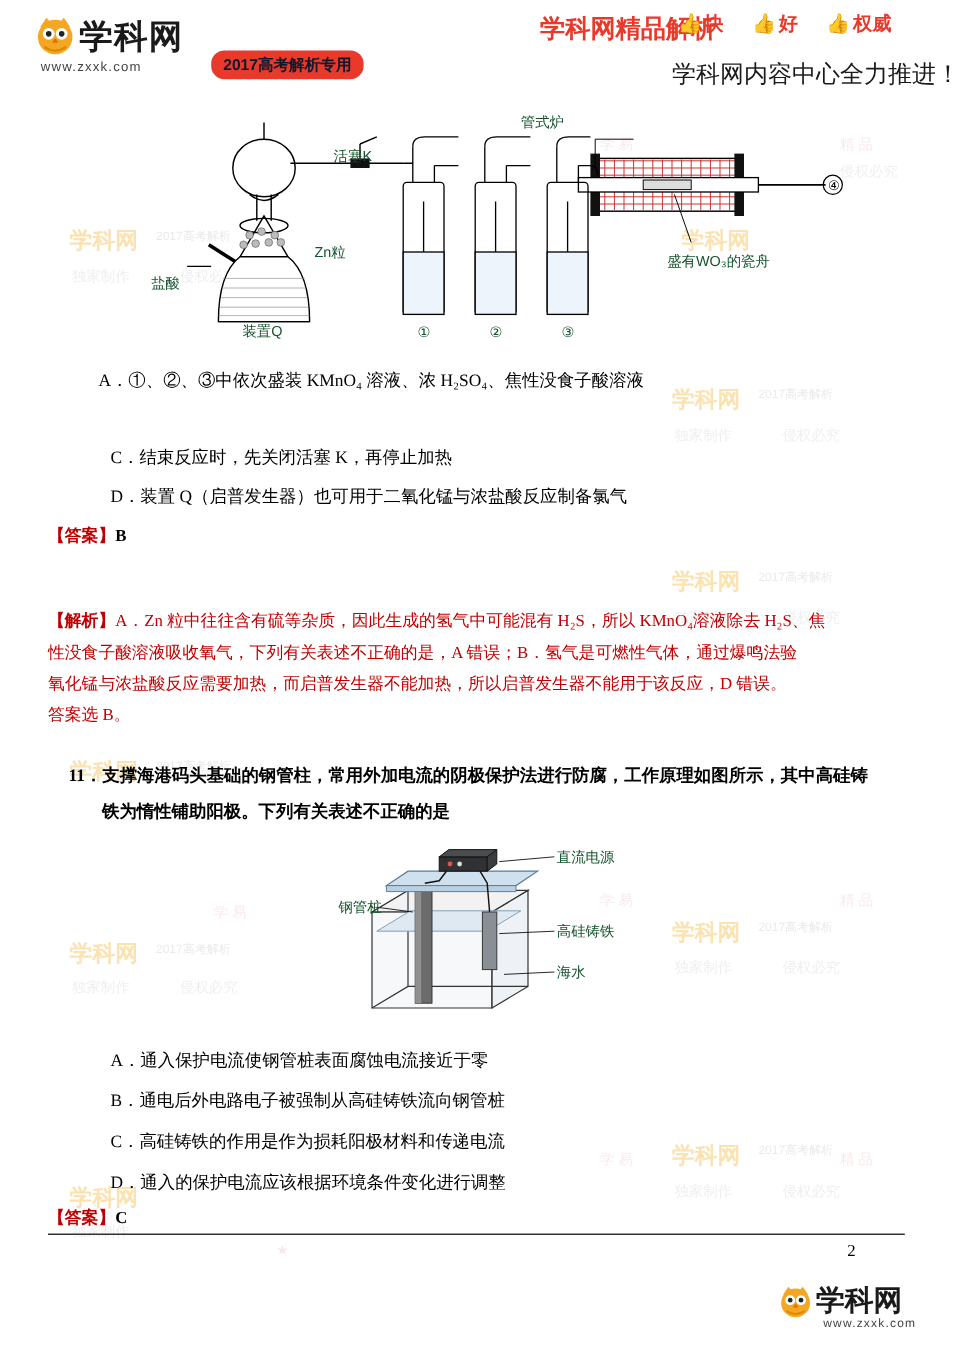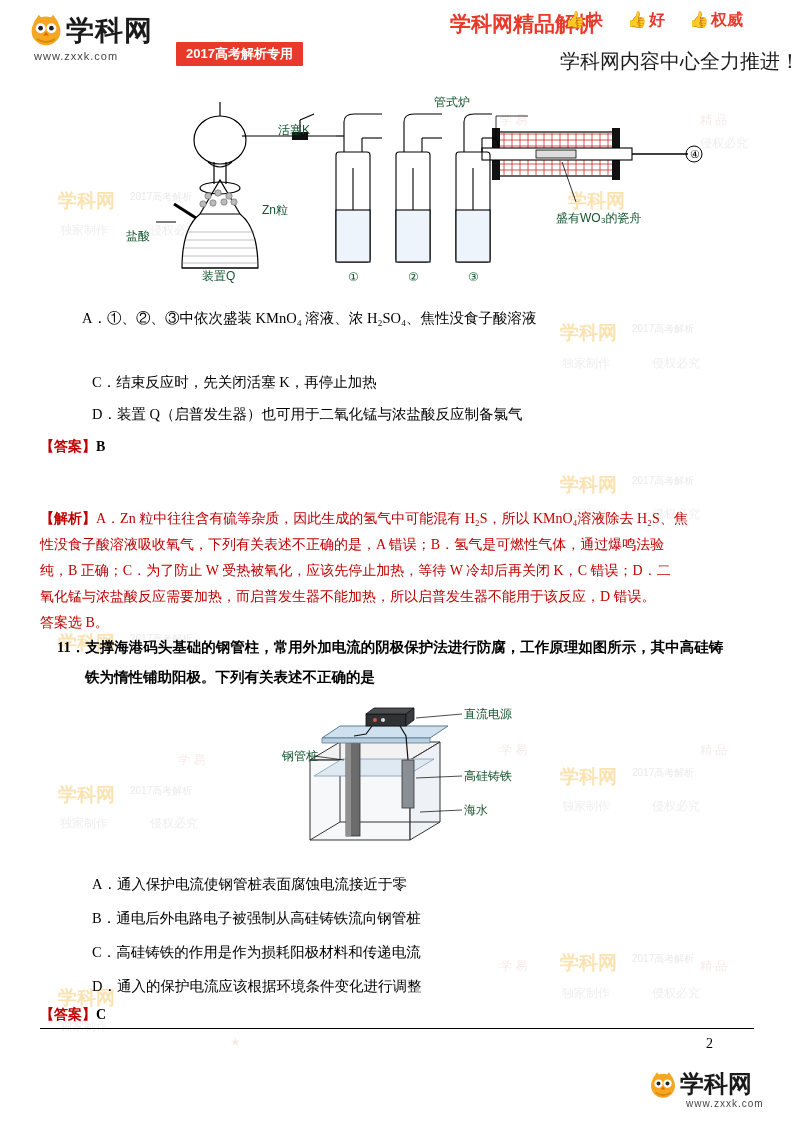--- a/index.html
+++ b/index.html
@@ -12,22 +12,22 @@
     color:#000;
   }
   .page{position:relative;width:794px;height:1123px;}
 
   
   .header{position:absolute;left:0;top:0;width:794px;height:80px;}
   .logo-wrap{position:absolute;left:28px;top:10px;width:150px;height:62px;}
   .logo-owl{position:absolute;left:0;top:2px;width:36px;height:36px;}
   .logo-text{position:absolute;left:38px;top:2px;font-family:"Liberation Sans",sans-serif;font-size:28px;font-weight:bold;color:#1a1a1a;letter-spacing:1px;}
   .logo-url{position:absolute;left:6px;top:40px;font-family:"Liberation Sans",sans-serif;font-size:11px;color:#444;letter-spacing:1px;}
-  .hdr-badge{position:absolute;left:176px;top:42px;background:#e8392a;color:#ffffff;font-family:"Liberation Sans",sans-serif;
-      font-size:13px;font-weight:bold;padding:3px 10px;border-radius:1px;white-space:nowrap;}
+  .hdr-badge{position:absolute;left:176px;top:42px;background:#e8392a;color:#0f172a;font-family:"Liberation Sans",sans-serif;
+      font-size:13px;font-weight:bold;padding:3px 10px;border-radius:11px;white-space:nowrap;}
   .hdr-red-title{position:absolute;left:450px;top:10px;font-family:"Liberation Sans",sans-serif;font-size:21px;font-weight:bold;color:#e8392a;white-space:nowrap;}
   .thumbs{position:absolute;left:565px;top:10px;width:200px;height:26px;}
   .thumb{position:absolute;top:0;font-family:"Liberation Sans",sans-serif;font-size:16px;font-weight:bold;color:#e8392a;white-space:nowrap;}
   .thumb .h{display:inline-block;margin-right:2px;color:#e8392a;}
   .hdr-sub{position:absolute;left:560px;top:48px;font-family:"Liberation Sans",sans-serif;font-size:20px;color:#1a1a1a;white-space:nowrap;}
 
   
   .wm{position:absolute;pointer-events:none;user-select:none;opacity:.30;}
   .wm-row{position:absolute;font-family:"Liberation Sans",sans-serif;white-space:nowrap;}
   .wm-logo{font-size:19px;font-weight:bold;color:#f0a000;}
@@ -271,21 +271,20 @@
   <div class="opt" style="left:92px;top:372px;">C．结束反应时，先关闭活塞 K，再停止加热</div>
   <div class="opt" style="left:92px;top:404px;">D．装置 Q（启普发生器）也可用于二氧化锰与浓盐酸反应制备氯气</div>
 
   <div class="ansbox" style="left:40px;top:438px;">
     <span class="tag">【答案】</span><span class="ansletter">B</span>
   </div>
 
   <div class="analysis">
     <span class="ln"><span class="tag">【解析】</span><span>A．Zn 粒中往往含有硫等杂质，因此生成的氢气中可能混有 H₂S，所以 KMnO₄溶液除去 H₂S、焦</span></span>
     <span class="ln">性没食子酸溶液吸收氧气，下列有关表述不正确的是，A 错误；B．氢气是可燃性气体，通过爆鸣法验</span>
-    <span class="ln">纯，B 正确；C．为了防止 W 受热被氧化，应该先停止加热，等待 W 冷却后再关闭 K，C 错误；D．二</span>
     <span class="ln">氧化锰与浓盐酸反应需要加热，而启普发生器不能加热，所以启普发生器不能用于该反应，D 错误。</span>
     <span class="ln">答案选 B。</span>
   </div>
 
   <div class="q11">
     <span class="ln"><span>11．</span><span>支撑海港码头基础的钢管柱，常用外加电流的阴极保护法进行防腐，工作原理如图所示，其中高硅铸</span></span>
     <span class="ln indent">铁为惰性铺助阳极。下列有关表述不正确的是</span>
   </div>
 
   <div class="fig2">

